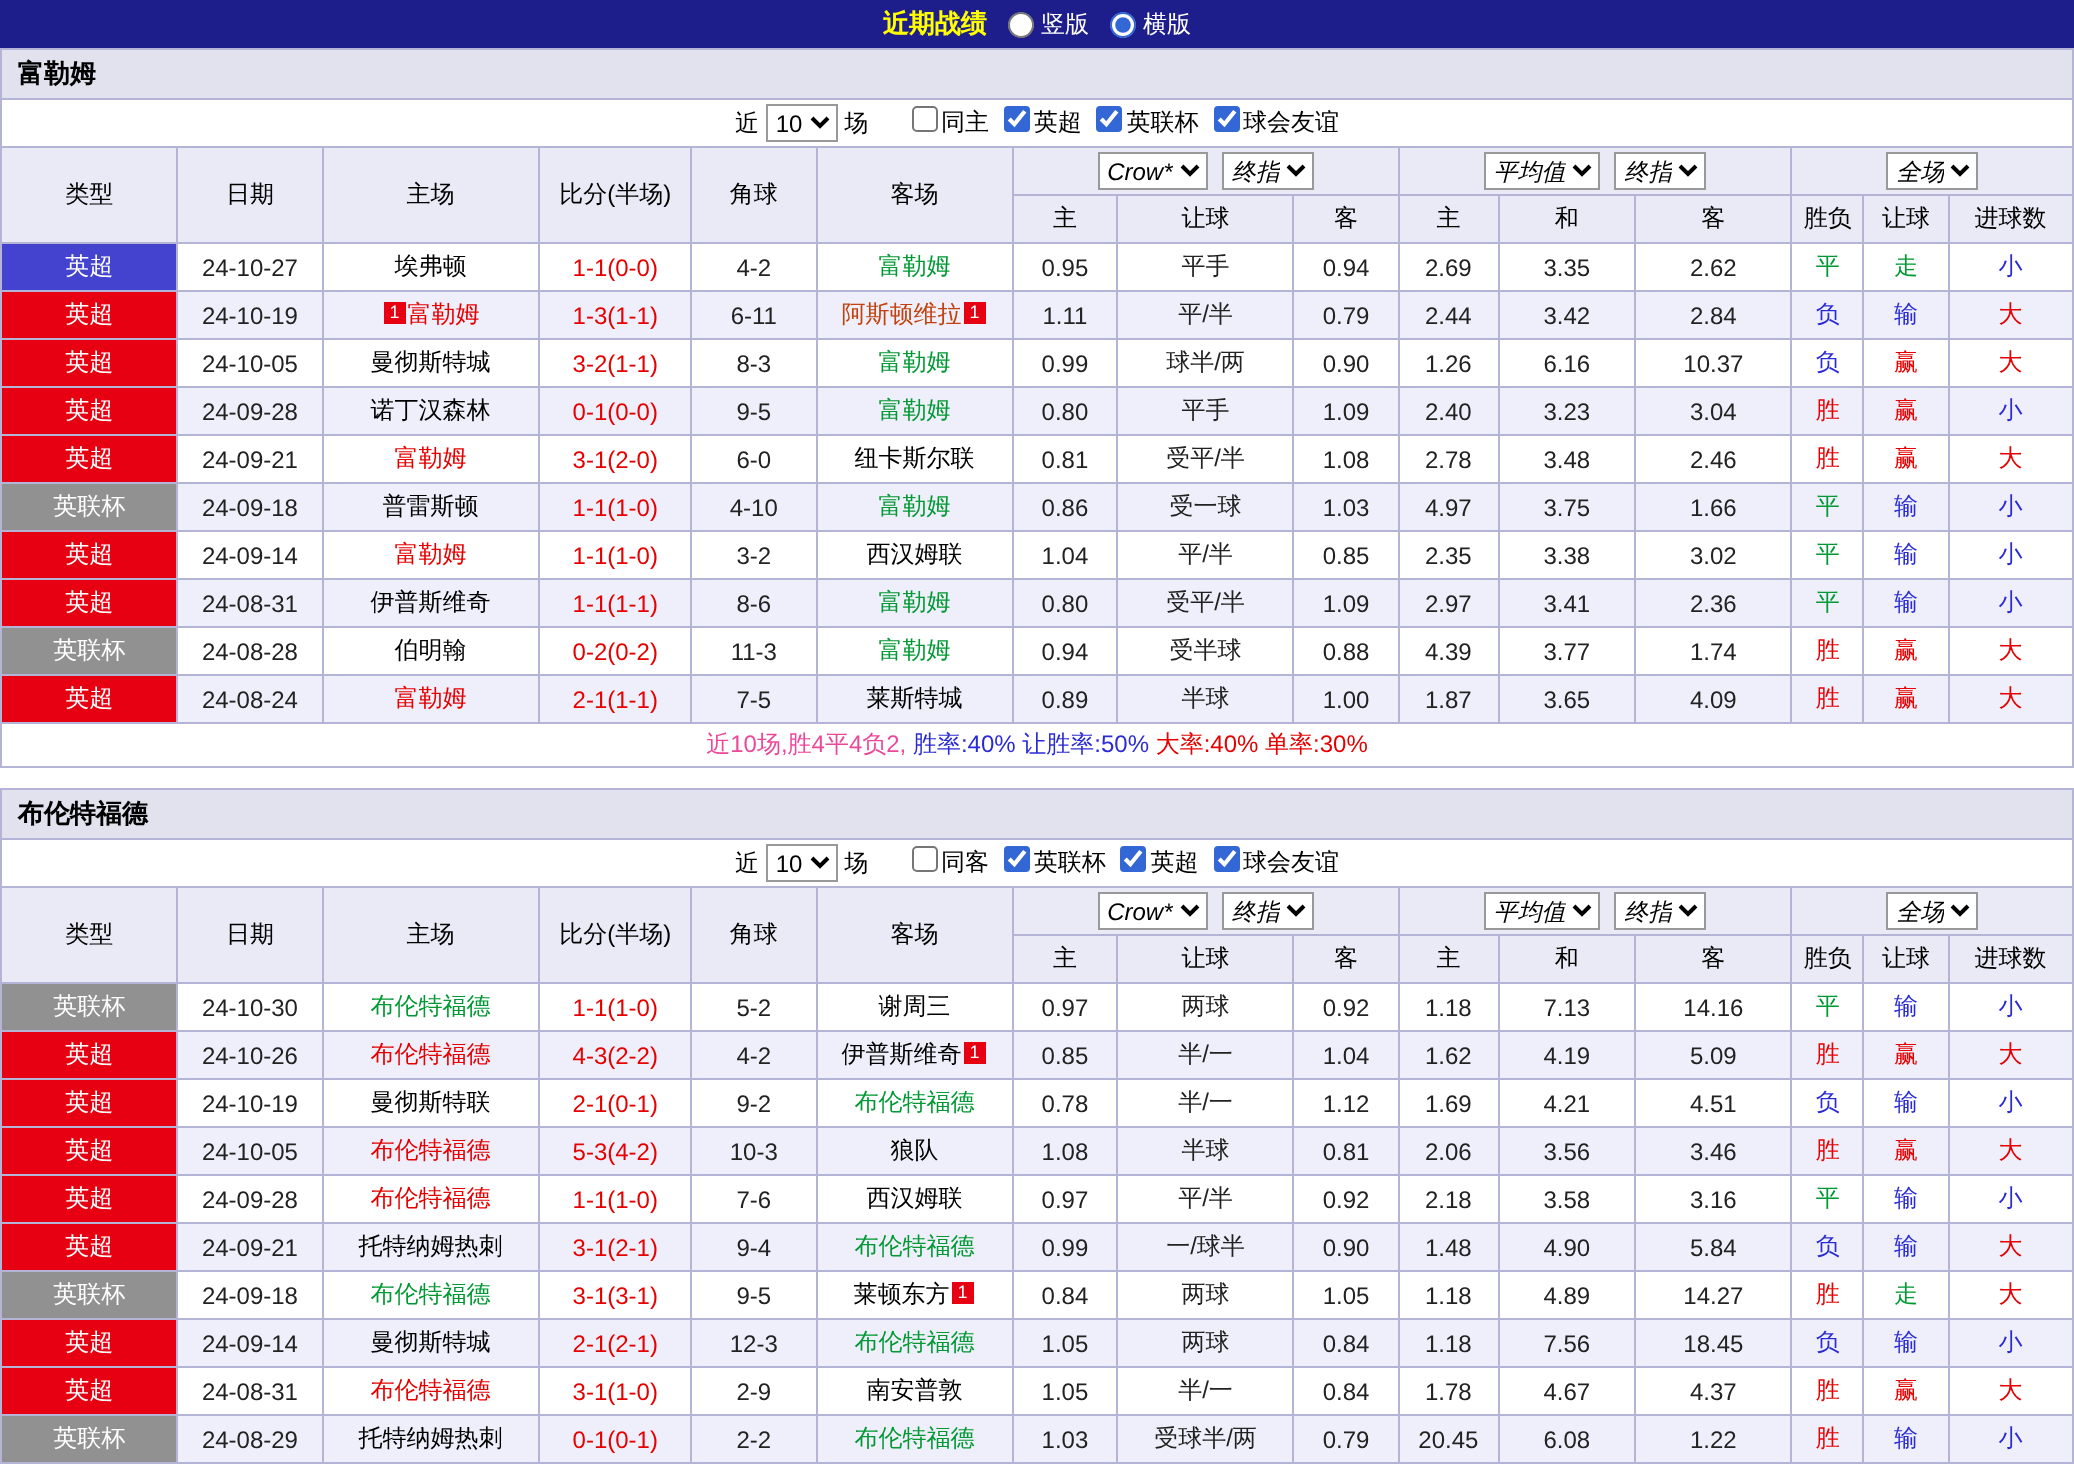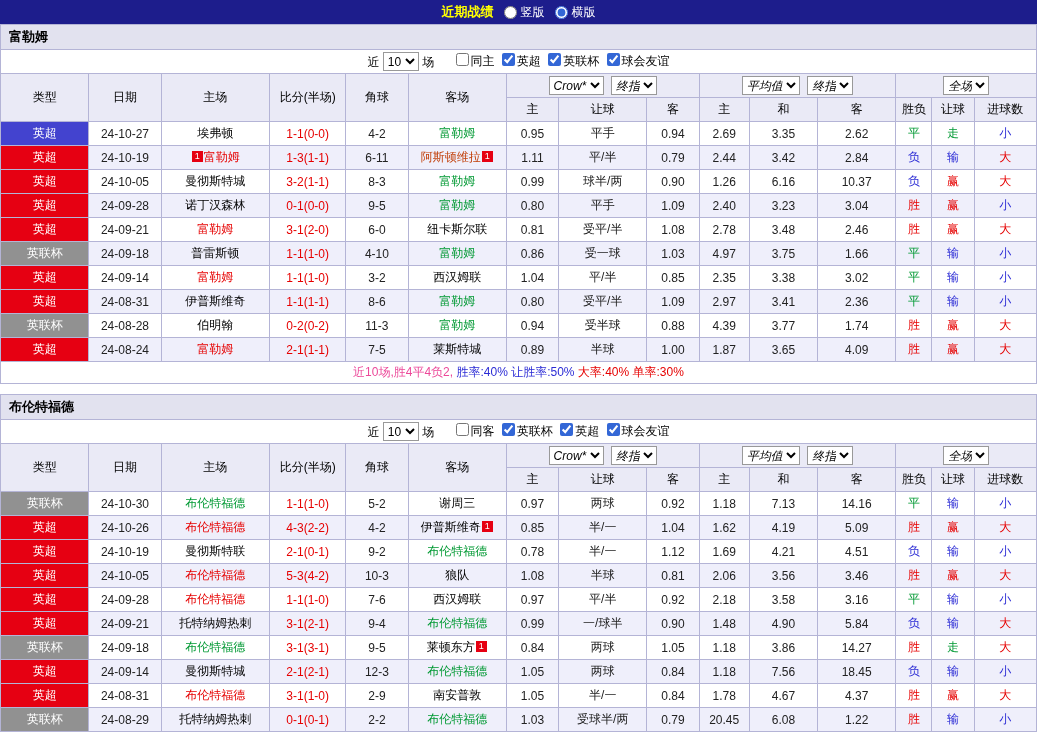--- a/index.html
+++ b/index.html
@@ -523,21 +523,21 @@
             <td class="type" style="background: rgb(145, 145, 145);">英联杯</td>
             <td class="date">24-09-18</td>
             <td class="team"><span style="color: rgb(0, 153, 51);">布伦特福德</span></td>
             <td class="score">3-1(3-1)</td>
             <td class="corner">9-5</td>
             <td class="team"><span style="color: rgb(0, 0, 0);">莱顿东方</span><span class="badge">1</span></td>
             <td class="odds">0.84</td>
             <td class="odds">两球</td>
             <td class="odds">1.05</td>
             <td class="odds">1.18</td>
-            <td class="odds">3.86</td>
+            <td class="odds">4.89</td>
             <td class="odds">14.27</td>
             <td class="result" style="color: rgb(230, 0, 0);">胜</td>
             <td class="result" style="color: rgb(0, 153, 51);">走</td>
             <td class="result" style="color: rgb(230, 0, 0);">大</td>
           </tr>
           <tr>
             <td class="type" style="background: rgb(230, 0, 18);">英超</td>
             <td class="date">24-09-14</td>
             <td class="team"><span style="color: rgb(0, 0, 0);">曼彻斯特城</span></td>
             <td class="score">2-1(2-1)</td>

